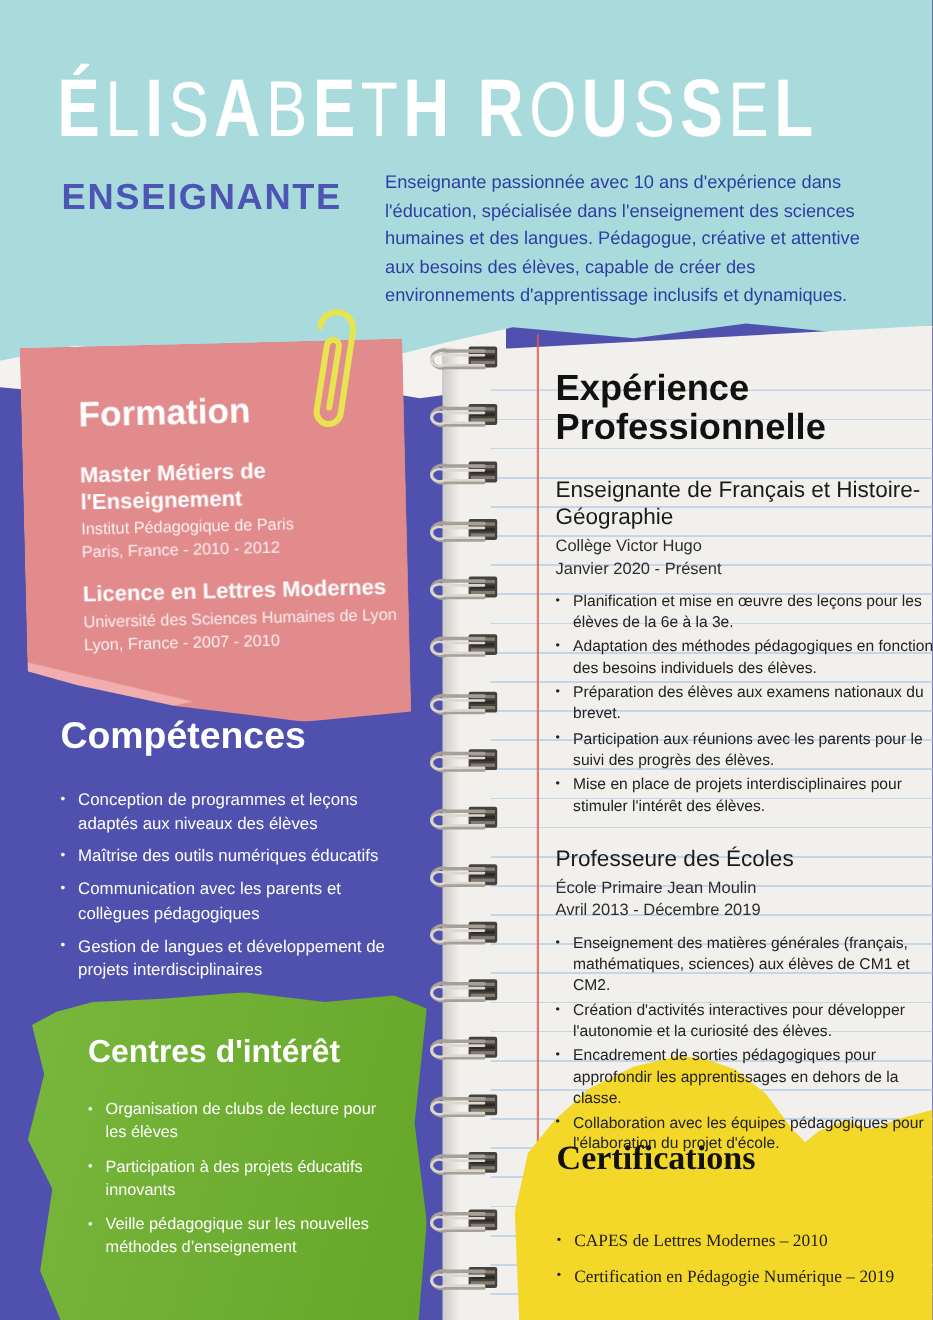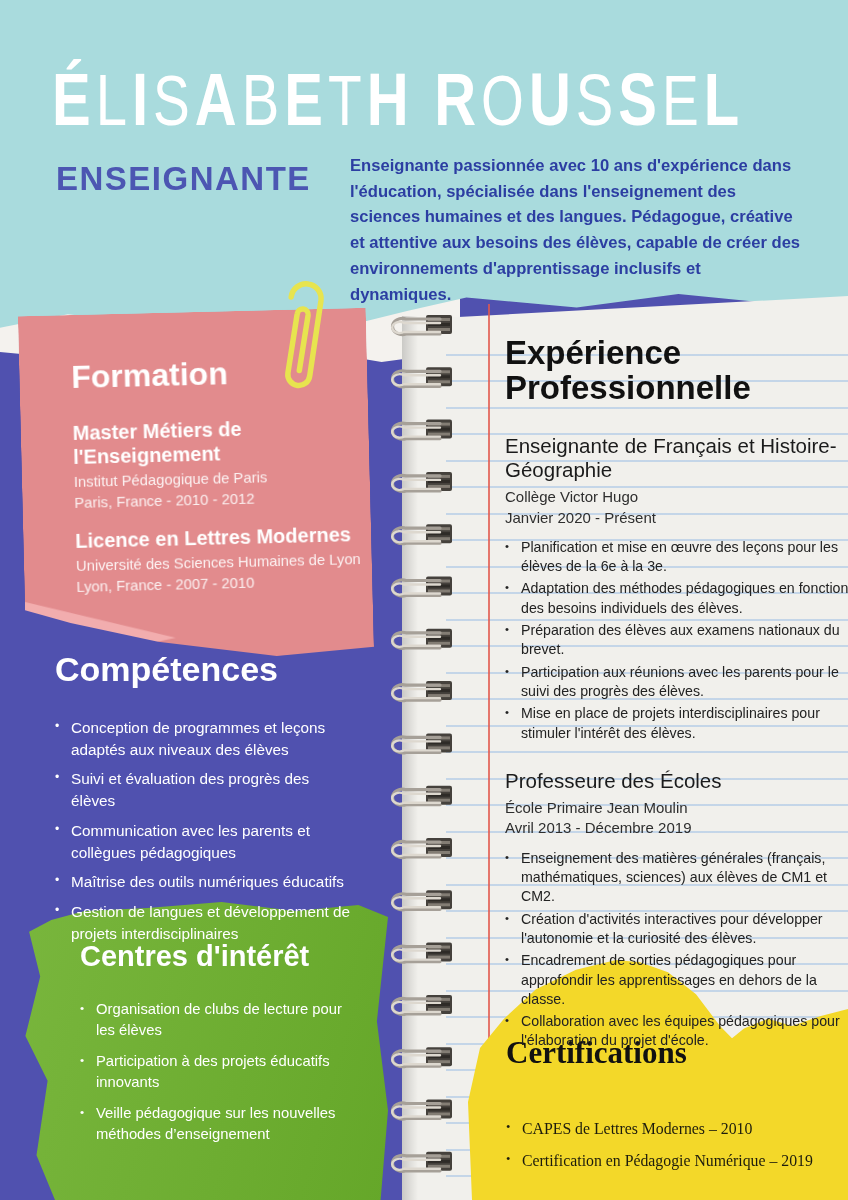--- a/index.html
+++ b/index.html
@@ -64,21 +64,21 @@
     position:absolute;left:52px;top:56px;z-index:6;color:#fff;
     font-size:58px;font-weight:800;letter-spacing:5px;white-space:nowrap;
     transform:scaleY(1.28);transform-origin:top left;
   }
   .name .pl0{font-weight:800;}
   .name .pl1{font-weight:300;font-size:.97em;}
   .name .pl2{font-weight:700;}
   .name .pl3{font-weight:400;font-size:.95em;}
   .role{position:absolute;left:56px;top:160px;z-index:6;color:#4c56b2;font-size:33px;font-weight:800;letter-spacing:1.5px;}
   .contact{position:absolute;left:57px;top:214px;z-index:6;color:#3f4ea8;font-size:23px;line-height:1.42;font-weight:400;}
-  .summary{position:absolute;left:350px;top:153px;width:452px;z-index:6;color:#2c3ea2;font-size:16.6px;font-weight:700;line-height:1.55;}
+  .summary{position:absolute;left:350px;top:153px;width:452px;z-index:6;color:#2c3ea2;font-size:16.6px;font-weight:400;line-height:1.55;}
   
   h2{margin:0;padding:0;font-weight:800;}
   .pink-note h2{font-size:32px;margin-bottom:26px;}
   .degree{font-size:20px;font-weight:800;line-height:1.18;margin-bottom:3px;}
   .edu-meta{font-size:14.8px;line-height:1.4;color:rgba(255,255,255,.88);margin-bottom:16px;}
   .competences{position:absolute;left:55px;top:650px;width:320px;z-index:6;color:#fff;}
   .competences h2{font-size:34px;margin-bottom:28px;}
   .green-note h2{font-size:29px;margin-bottom:26px;}
   ul{list-style:none;margin:0;padding:0;}
   li{position:relative;padding-left:16px;}
@@ -166,23 +166,22 @@
   </div>
 
   <svg class="paperclip" width="70" height="120" viewBox="0 0 70 120">
     <path d="M24 18 a15 15 0 0 1 30 0 l-2 76 a11 11 0 0 1 -22 0 l2 -60 a5.5 5.5 0 0 1 11 0 l-2 56" fill="none" stroke="#e7e44f" stroke-width="5.5" stroke-linecap="round"></path>
   </svg>
 
   <div class="competences">
     <h2>Compétences</h2>
     <ul>
         <li>Conception de programmes et leçons adaptés aux niveaux des élèves</li>
-        <li>Suivi et évaluation des progrès des élèves</li>
+        <li>Maîtrise des outils numériques éducatifs</li>
         <li>Communication avec les parents et collègues pédagogiques</li>
-        <li>Maîtrise des outils numériques éducatifs</li>
         <li>Gestion de langues et développement de projets interdisciplinaires</li>
       </ul>
   </div>
 
   <div class="green-note">
     <h2>Centres d'intérêt</h2>
     <ul>
         <li>Organisation de clubs de lecture pour les élèves</li>
         <li>Participation à des projets éducatifs innovants</li>
         <li>Veille pédagogique sur les nouvelles méthodes d’enseignement</li>

